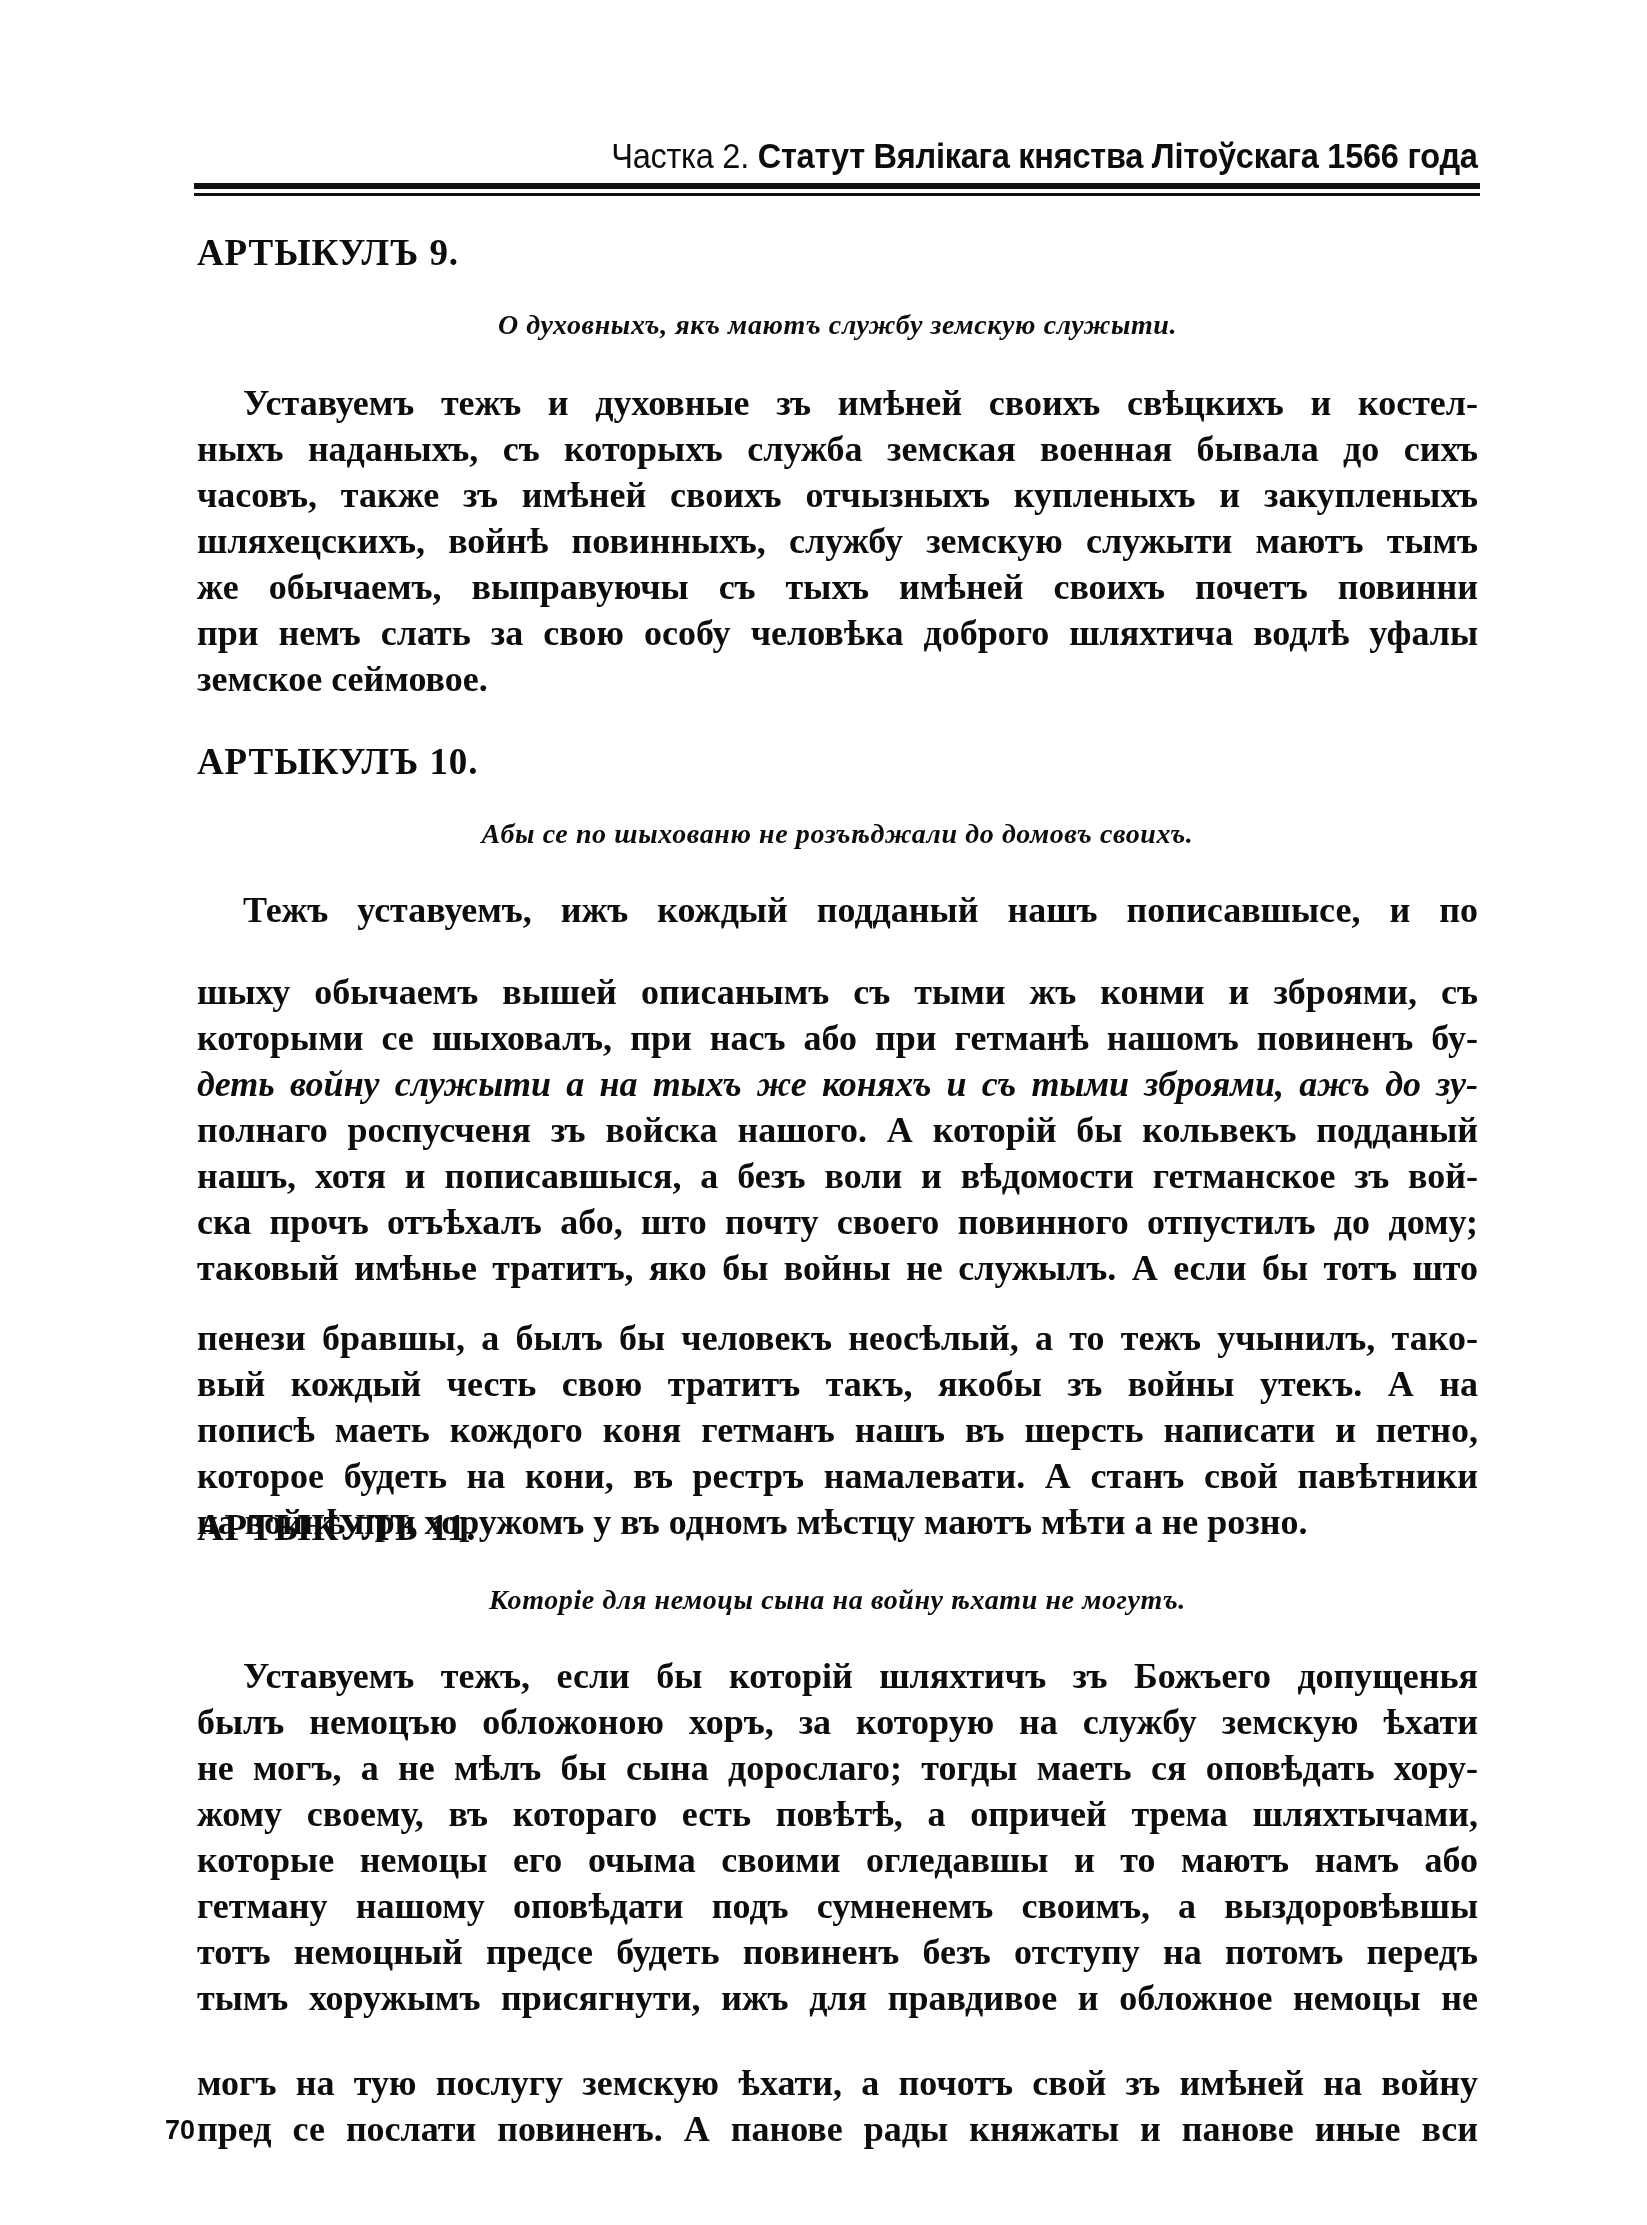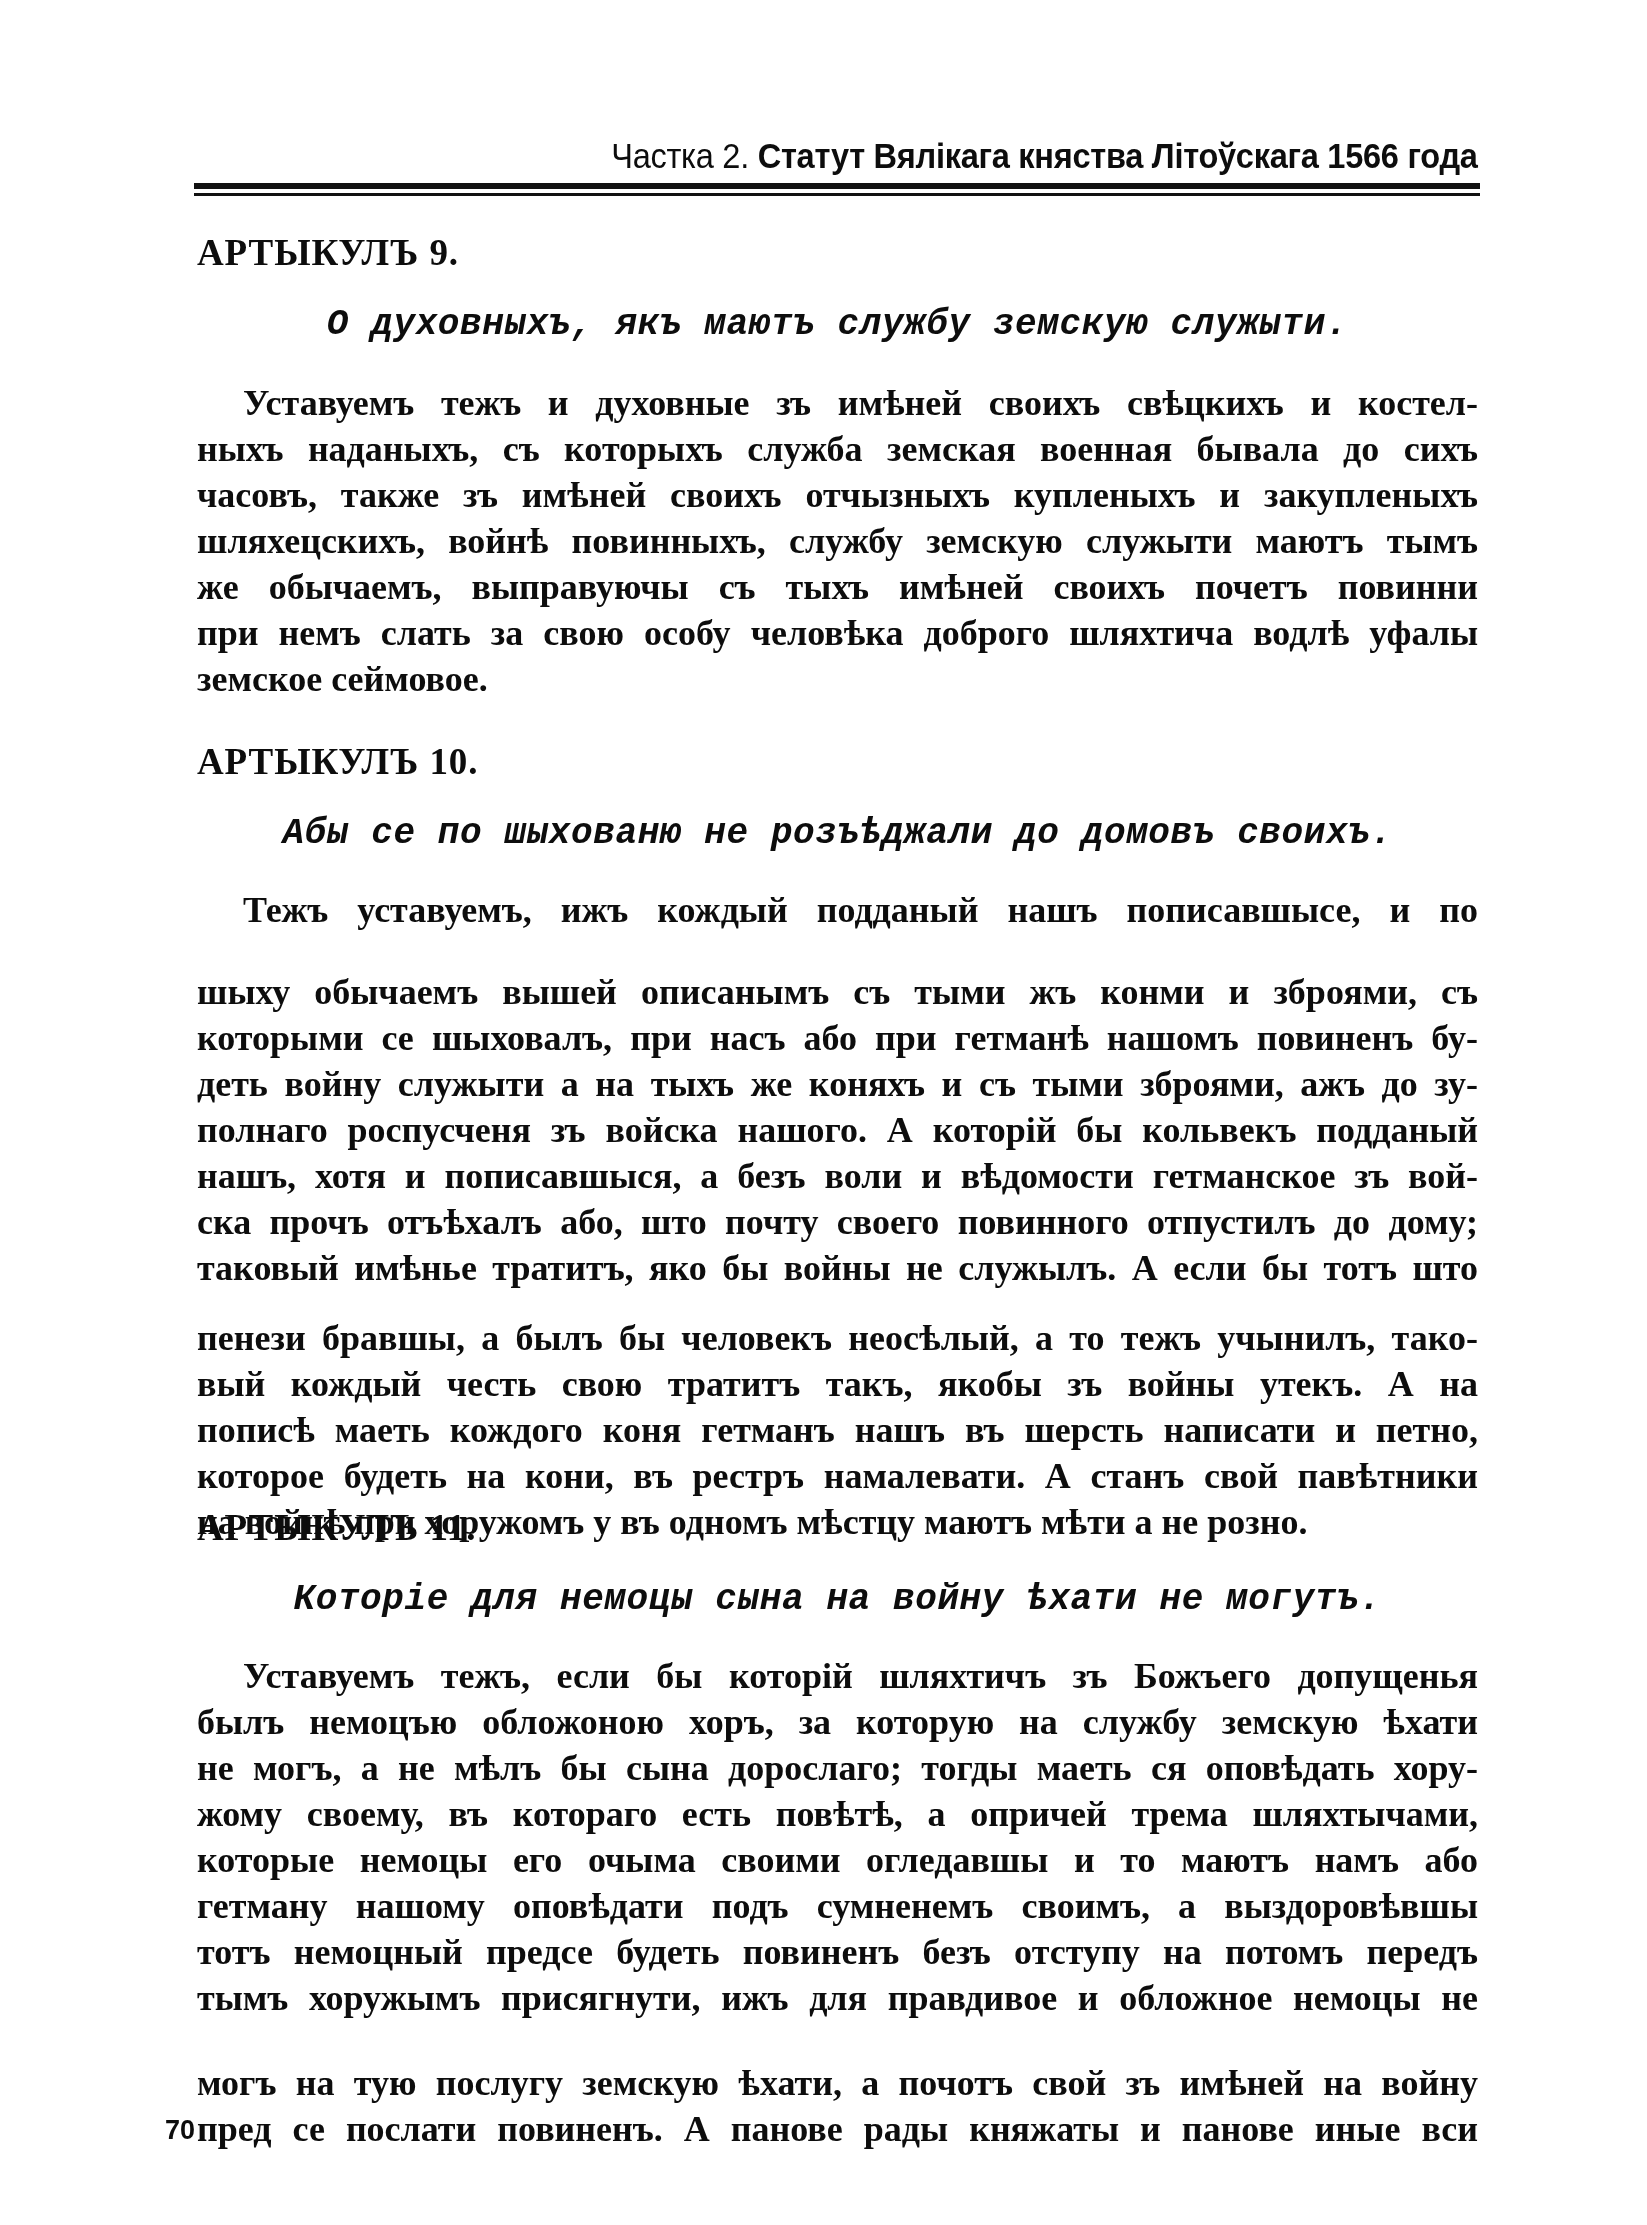--- a/index.html
+++ b/index.html
@@ -60,24 +60,24 @@
       font-weight: bold;
       font-size: 37px;
       line-height: 44px;
       letter-spacing: 0.9px;
     }
     .article-subtitle {
       position: absolute;
       left: 0;
       width: 1281px;
       text-align: center;
-      font-family: Liberation Mono, monospace;
+      font-family: Liberation Serif, serif;
       font-weight: bold;
       font-style: italic;
-      font-size: 36px;
+      font-size: 28px;
       line-height: 44px;
       letter-spacing: 0.6px;
     }
     .body-block {
       position: absolute;
       left: 0;
       width: 1281px;
     }
     .line {
       display: block;
@@ -131,21 +131,21 @@
     <div class="line" style="white-space: normal; overflow: hidden;">при немъ слать за свою особу человѣка доброго шляхтича водлѣ уфалы</div>
     <div class="line last" style="white-space: normal; overflow: hidden;">земское сеймовое.</div>
   </div>
 
   <div class="article-heading" style="top:740px;">АРТЫКУЛЪ 10.</div>
   <div class="article-subtitle" style="top:812px;">Абы се по шыхованю не розъѣджали до домовъ своихъ.</div>
   <div class="body-block" style="top:887px;">
     <div class="line first" style="white-space: normal; overflow: hidden;">Тежъ уставуемъ, ижъ кождый подданый нашъ пописавшысе, и по</div>
     <div class="line" style="white-space: normal; overflow: hidden; margin-top: 36px;">шыху обычаемъ вышей описанымъ съ тыми жъ конми и зброями, съ</div>
     <div class="line" style="white-space: normal; overflow: hidden;">которыми се шыховалъ, при насъ або при гетманѣ нашомъ повиненъ бу-</div>
-    <div class="line" style="white-space: normal; overflow: hidden;">деть войну служыти а на тыхъ же коняхъ и съ тыми зброями,  ажъ до зу-</div>
+    <div class="line" style="white-space: normal; overflow: hidden; font-style: italic;">деть войну служыти а на тыхъ же коняхъ и съ тыми зброями,  ажъ до зу-</div>
     <div class="line" style="white-space: normal; overflow: hidden;">полнаго роспусченя зъ войска нашого. А которій бы кольвекъ подданый</div>
     <div class="line" style="white-space: normal; overflow: hidden;">нашъ, хотя и пописавшыся, а безъ воли и вѣдомости гетманское зъ вой-</div>
     <div class="line" style="white-space: normal; overflow: hidden;">ска прочъ отъѣхалъ або, што почту своего повинного отпустилъ до дому;</div>
     <div class="line" style="white-space: normal; overflow: hidden;">таковый имѣнье тратитъ, яко бы войны не служылъ. А если бы тотъ што</div>
     <div class="line" style="white-space: normal; overflow: hidden; margin-top: 24px;">пенези бравшы, а былъ бы человекъ неосѣлый, а то тежъ учынилъ, тако-</div>
     <div class="line" style="white-space: normal; overflow: hidden;">вый кождый честь свою тратитъ такъ, якобы зъ войны утекъ. А на</div>
     <div class="line" style="white-space: normal; overflow: hidden;">пописѣ маеть кождого коня гетманъ нашъ въ шерсть написати и петно,</div>
     <div class="line" style="white-space: normal; overflow: hidden;">которое будеть на кони, въ рестръ намалевати. А станъ свой павѣтники</div>
     <div class="line last" style="white-space: normal; overflow: hidden;">на войнѣ при хоружомъ у въ одномъ мѣстцу маютъ мѣти а не розно.</div>
   </div>

